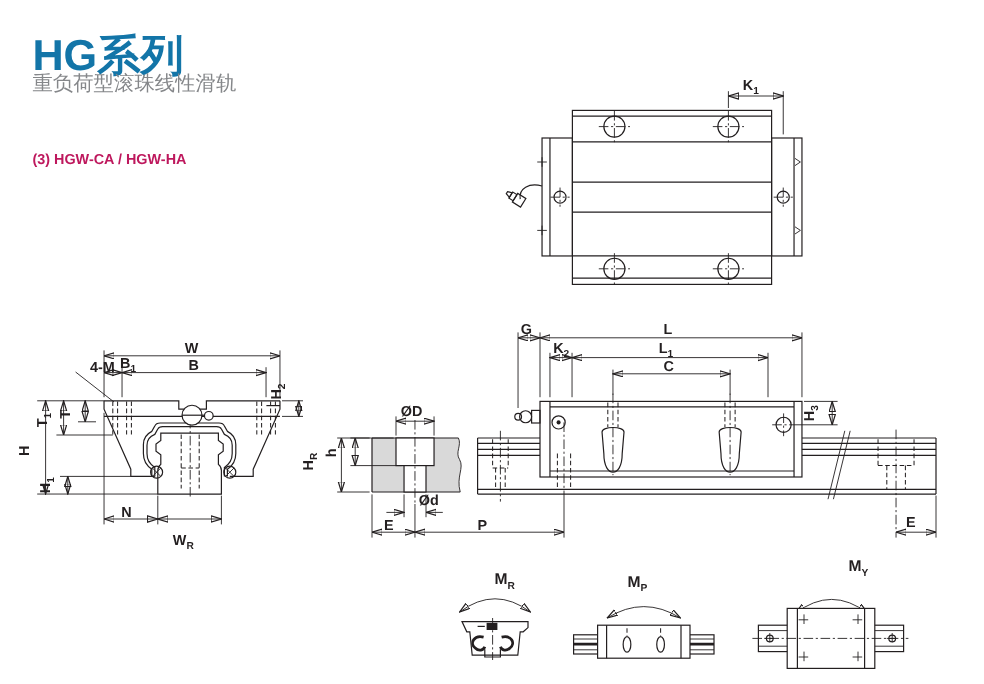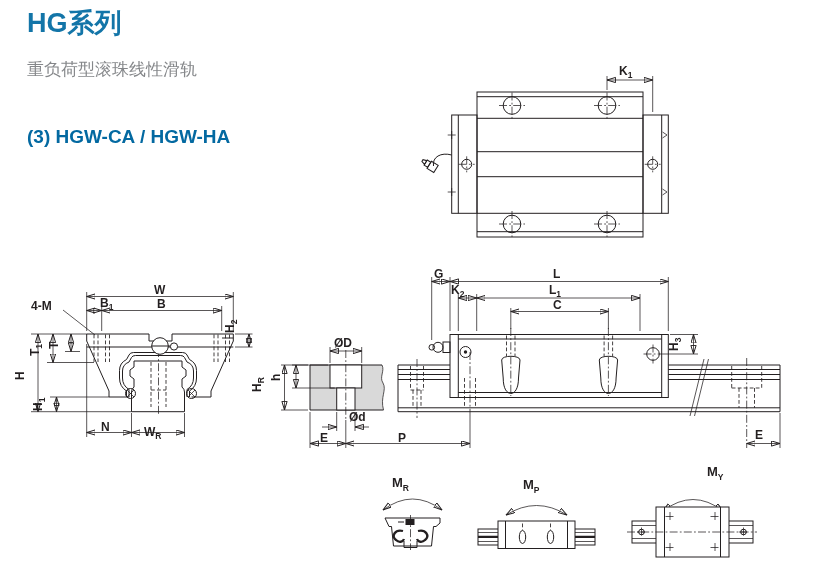--- a/index.html
+++ b/index.html
@@ -9,23 +9,23 @@
   
   #dwg path,#dwg rect,#dwg circle,#dwg line,#dwg ellipse{fill:none;stroke:#231f20;stroke-width:1;}
   #dwg .thin{stroke-width:.75;}
   #dwg .cl{stroke-width:.75;stroke-dasharray:8 2.2 1.8 2.2;}
   #dwg .dsh{stroke-width:.85;stroke-dasharray:3.8 2.2;}
   #dwg .wf{fill:#fff;}
   #dwg .gf{fill:#d9d9d9;stroke:none;}
   #dwg .bk{fill:#231f20;stroke:none;}
   #dwg .thk{stroke-width:2.3;}
   
-  .t-title{position:absolute;left:27px;top:5px;font-size:27px;font-weight:bold;}
+  .t-title{position:absolute;left:27px;top:22px;font-size:36px;font-weight:bold;}
   .t-sub{position:absolute;left:27px;top:58px;font-size:17px;text-align:right;}
-  .t-sec{position:absolute;left:27px;top:126px;font-size:19px;font-weight:bold;color:#0369a1;}
+  .t-sec{position:absolute;left:27px;top:126px;font-size:12px;font-weight:bold;color:#be185d;}
   .dim{position:absolute;font-size:12px;font-weight:bold;color:#231f20;line-height:14px;height:14px;white-space:nowrap;}
   .dim sub{font-size:8.5px;line-height:8px;}
   .rot{transform:rotate(-90deg);transform-origin:0 100%;}
 </style>
 </head>
 <body>
 
 <div id="canvas">
 
   <svg id="dwg" width="820" height="570" viewBox="0 0 820 570">
@@ -250,41 +250,41 @@
 
   <div class="t-title" style="color:#1375a8">HG系列</div>
   <div class="t-sub" style="color:#85878a">重负荷型滚珠线性滑轨</div>
   <div class="t-sec">(3) HGW-CA / HGW-HA</div>
 
   <span class="dim" style="left:619px;top:64px"><i style="font-style: normal;">K</i><sub>1</sub></span>
 
   <span class="dim" style="left:154px;top:283px"><i style="font-style: normal;">W</i><sub></sub></span>
   <span class="dim" style="left:157px;top:297px"><i style="font-style: normal;">B</i><sub></sub></span>
   <span class="dim" style="left:100px;top:296px"><i style="font-style: normal;">B</i><sub>1</sub></span>
-  <span class="dim" style="left:31px;top:299px"><i style="font-style: normal;">4-M</i><sub></sub></span>
+  <span class="dim" style="left:31px;top:299px"><i style="font-style: normal; margin-left: 44px;">4-M</i><sub></sub></span>
   <span class="dim rot" style="left:237px;top:319px"><i style="font-style: normal;">H</i><sub>2</sub></span>
   <span class="dim rot" style="left:61px;top:335px"><i style="font-style: normal;">T</i><sub></sub></span>
   <span class="dim rot" style="left:42px;top:342px"><i style="font-style: normal;">T</i><sub>1</sub></span>
   <span class="dim rot" style="left:27px;top:366px"><i style="font-style: normal;">H</i><sub></sub></span>
   <span class="dim rot" style="left:45px;top:397px"><i style="font-style: normal;">H</i><sub>1</sub></span>
   <span class="dim" style="left:101px;top:420px"><i style="font-style: normal;">N</i><sub></sub></span>
-  <span class="dim" style="left:144px;top:425px"><i style="font-style: normal;">W</i><sub>R</sub></span>
+  <span class="dim" style="left:144px;top:443px"><i style="font-style: normal;">W</i><sub>R</sub></span>
 
   <span class="dim" style="left:334px;top:336px"><i style="font-style: normal;">ØD</i><sub></sub></span>
   <span class="dim rot" style="left:283px;top:367px"><i style="font-style: normal;">h</i><sub></sub></span>
   <span class="dim rot" style="left:264px;top:378px"><i style="font-style: normal;">H</i><sub>R</sub></span>
   <span class="dim" style="left:349px;top:410px"><i style="font-style: normal;">Ød</i><sub></sub></span>
   <span class="dim" style="left:320px;top:431px"><i style="font-style: normal;">E</i><sub></sub></span>
   <span class="dim" style="left:398px;top:431px"><i style="font-style: normal;">P</i><sub></sub></span>
 
   <span class="dim" style="left:434px;top:267px"><i style="font-style: normal;">G</i><sub></sub></span>
   <span class="dim" style="left:553px;top:267px"><i style="font-style: normal;">L</i><sub></sub></span>
-  <span class="dim" style="left:451px;top:283px"><i style="font-style: normal;">K</i><sub>2</sub></span>
+  <span class="dim" style="left:461px;top:283px"><i style="font-style: normal;">K</i><sub>2</sub></span>
   <span class="dim" style="left:549px;top:283px"><i style="font-style: normal;">L</i><sub>1</sub></span>
   <span class="dim" style="left:553px;top:298px"><i style="font-style: normal;">C</i><sub></sub></span>
   <span class="dim rot" style="left:681px;top:337px"><i style="font-style: normal;">H</i><sub>3</sub></span>
   <span class="dim" style="left:755px;top:428px"><i style="font-style: normal;">E</i><sub></sub></span>
 
-  <span class="dim" style="left:392px;top:476px;font-size:13px"><i style="font-style: normal;">M</i><sub>R</sub></span>
+  <span class="dim" style="left:412px;top:476px;font-size:13px"><i style="font-style: normal;">M</i><sub>R</sub></span>
   <span class="dim" style="left:523px;top:478px;font-size:13px"><i style="font-style: normal;">M</i><sub>P</sub></span>
   <span class="dim" style="left:707px;top:465px;font-size:13px"><i style="font-style: normal;">M</i><sub>Y</sub></span>
 
 </div>
 
 </body></html>

